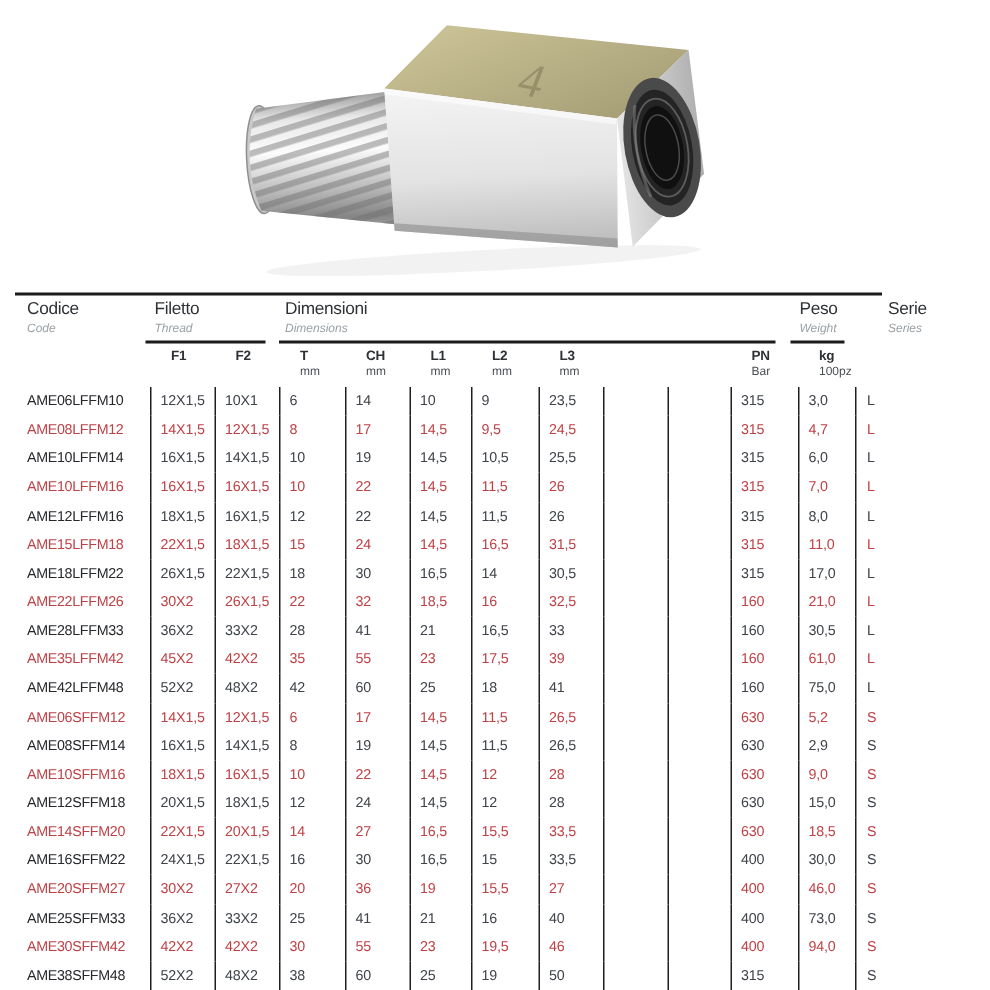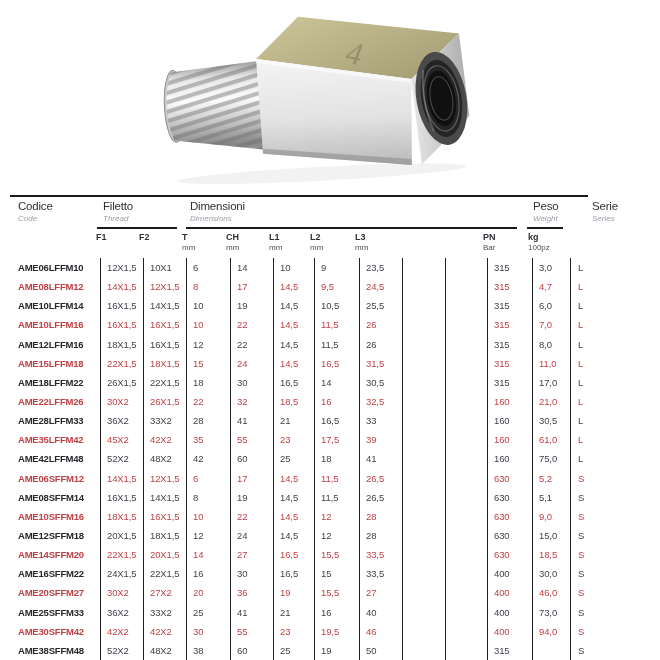--- a/index.html
+++ b/index.html
@@ -30,32 +30,32 @@
   
   .cell { box-sizing:border-box; padding-left:6px; overflow:hidden; white-space:nowrap; }
   .c0 { width:90px; padding-left:8px; }
   .c1 { width:43px; } .c2 { width:43px; } .c3 { width:44px; }
   .c4 { width:43px; } .c5 { width:41px; } .c6 { width:45px; }
   .c7 { width:43px; } .c8 { width:43px; } .c9 { width:42px; }
   .c10 { width:45px; } .c11 { width:38px; }
   .c12 { width:80px; padding-left:7px; }
 
   
-  .subrow { position:absolute; left:0; top:232px; width:640px; display:flex; }
+  .subrow { position:absolute; left:18px; top:232px; width:640px; display:flex; }
   .shl { font-weight:bold; font-size:9px; color:#2e3136; letter-spacing:-0.1px; }
   .shu { font-size:8px; color:#4a4e55; margin-top:1px; }
 
   
   .tbody { position:absolute; left:10px; top:258px; width:640px; height:402px;
            display:flex; flex-direction:column; }
   .trow { display:flex; flex:0 0 19.143px; align-items:stretch;
           font-size:9.5px; color:#3f434a; letter-spacing:-0.1px; }
   .trow .cell { display:flex; align-items:center; }
   .trow .cell:not(.c0) { border-left:1px solid #1f1f1f; }
-  .trow .c0 { font-weight:bold; color:#26282c; letter-spacing:-0.2px;text-align:center; }
+  .trow .c0 { font-weight:normal; color:#26282c; letter-spacing:-0.2px;text-align:center; }
   .trow.red .cell, .trow.red .c0 { color:#bf4045; }
 </style>
 </head>
 <body>
 
 <div class="page">
 
   <svg class="photo" viewBox="0 0 330 182" aria-hidden="true">
     <defs>
       <linearGradient id="gCyl" x1="0" y1="0" x2="0" y2="1">
@@ -378,21 +378,21 @@
         <div class="cell c1">16X1,5</div>
         <div class="cell c2">14X1,5</div>
         <div class="cell c3">8</div>
         <div class="cell c4">19</div>
         <div class="cell c5">14,5</div>
         <div class="cell c6">11,5</div>
         <div class="cell c7">26,5</div>
         <div class="cell c8"></div>
         <div class="cell c9"></div>
         <div class="cell c10">630</div>
-        <div class="cell c11">5,1</div>
+        <div class="cell c11">2,9</div>
         <div class="cell c12">S</div>
       </div>
       <div class="trow red">
         <div class="cell c0">AME10SFFM16</div>
         <div class="cell c1">18X1,5</div>
         <div class="cell c2">16X1,5</div>
         <div class="cell c3">10</div>
         <div class="cell c4">22</div>
         <div class="cell c5">14,5</div>
         <div class="cell c6">12</div>

